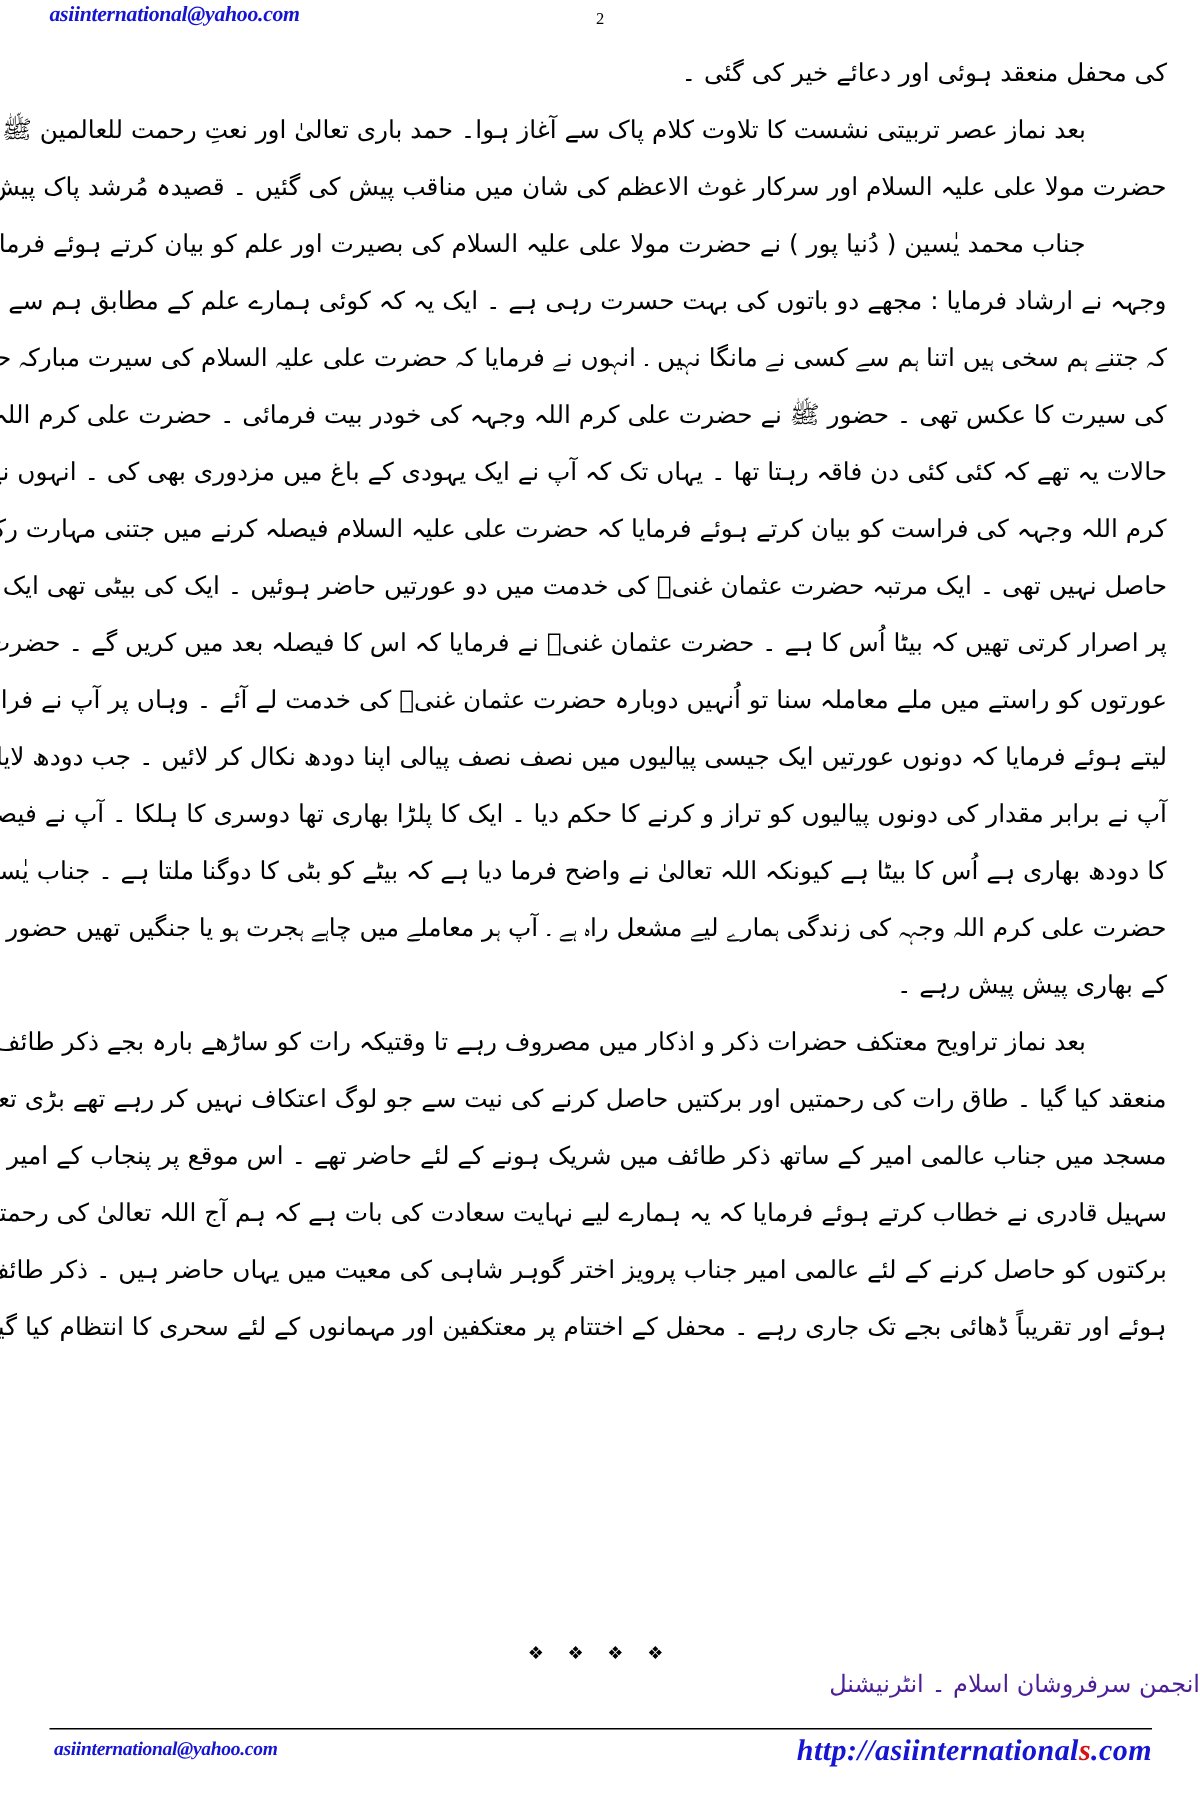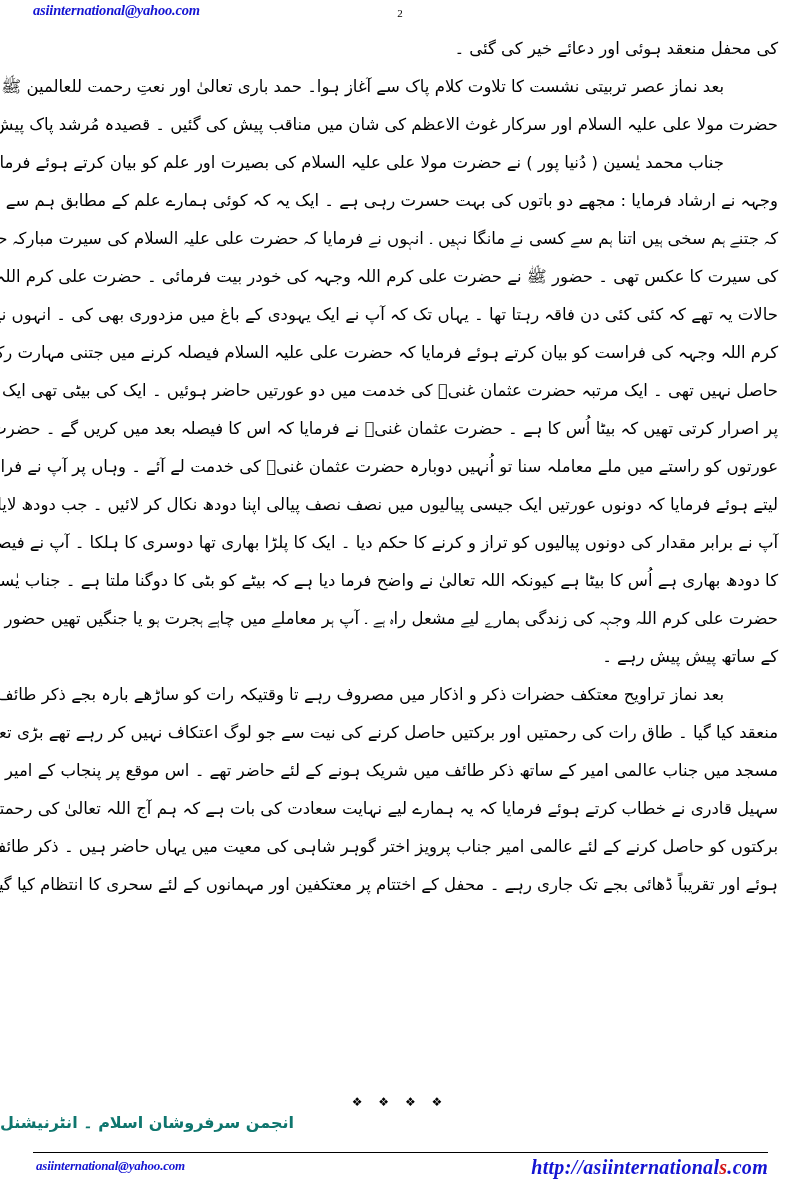--- a/index.html
+++ b/index.html
@@ -95,26 +95,26 @@
     color: #000000;
     line-height: 14px;
   }
 
   
   .signature {
     position: absolute;
     left: 0;
     top: 1112px;
     width: 800px;
-    text-align: left;
+    text-align: right;
     direction: rtl;
     font-family: "DejaVu Sans", "Liberation Sans", sans-serif;
     font-size: 16px;
-    font-weight: bold;
-    color: #0f766e;
+    font-weight: normal;
+    color: #4c1d95;
     line-height: 22px;
   }
 
   
   .footer-rule {
     position: absolute;
     left: 33px;
     top: 1152px;
     width: 735px;
     height: 0;
@@ -173,21 +173,21 @@
       <div class="urdu-line">کی سیرت کا عکس تھی ۔ حضور ﷺ نے حضرت علی کرم اللہ وجہہ کی خودر بیت فرمائی ۔ حضرت علی کرم اللہ وجہہ کے گھر کے ظاہری</div>
       <div class="urdu-line">حالات یہ تھے کہ کئی کئی دن فاقہ رہتا تھا ۔ یہاں تک کہ آپ نے ایک یہودی کے باغ میں مزدوری بھی کی ۔ انہوں نے حضرت علی</div>
       <div class="urdu-line">کرم اللہ وجہہ کی فراست کو بیان کرتے ہوئے فرمایا کہ حضرت علی علیہ السلام فیصلہ کرنے میں جتنی مہارت رکھتے تھے اتنی کسی اور کو</div>
       <div class="urdu-line">حاصل نہیں تھی ۔ ایک مرتبہ حضرت عثمان غنیؓ کی خدمت میں دو عورتیں حاضر ہوئیں ۔ ایک کی بیٹی تھی ایک کا بیٹا تھا ۔ دونوں اس بات</div>
       <div class="urdu-line">پر اصرار کرتی تھیں کہ بیٹا اُس کا ہے ۔ حضرت عثمان غنیؓ نے فرمایا کہ اس کا فیصلہ بعد میں کریں گے ۔ حضرت علی کرم اللہ وجہہ اُن</div>
       <div class="urdu-line">عورتوں کو راستے میں ملے معاملہ سنا تو اُنہیں دوبارہ حضرت عثمان غنیؓ کی خدمت لے آئے ۔ وہاں پر آپ نے فراست سے کام</div>
       <div class="urdu-line">لیتے ہوئے فرمایا کہ دونوں عورتیں ایک جیسی پیالیوں میں نصف نصف پیالی اپنا دودھ نکال کر لائیں ۔ جب دودھ لایا گیا تو</div>
       <div class="urdu-line">آپ نے برابر مقدار کی دونوں پیالیوں کو تراز و کرنے کا حکم دیا ۔ ایک کا پلڑا بھاری تھا دوسری کا ہلکا ۔ آپ نے فیصلہ فرمایا کہ جس</div>
       <div class="urdu-line">کا دودھ بھاری ہے اُس کا بیٹا ہے کیونکہ اللہ تعالیٰ نے واضح فرما دیا ہے کہ بیٹے کو بٹی کا دوگنا ملتا ہے ۔ جناب یٰسین نے فرمایا کہ</div>
       <div class="urdu-line">حضرت علی کرم اللہ وجہہ کی زندگی ہمارے لیے مشعل راہ ہے ۔ آپ ہر معاملے میں چاہے ہجرت ہو یا جنگیں تھیں حضور اکرم ﷺ</div>
-      <div class="urdu-line short-right">کے ساتھ پیش پیش رہے ۔</div>
+      <div class="urdu-line short-right">کے بھاری پیش پیش رہے ۔</div>
       <div class="urdu-line start">بعد نماز تراویح معتکف حضرات ذکر و اذکار میں مصروف رہے تا وقتیکہ رات کو ساڑھے بارہ بجے ذکر طائف کے لئے حلقہ</div>
       <div class="urdu-line">منعقد کیا گیا ۔ طاق رات کی رحمتیں اور برکتیں حاصل کرنے کی نیت سے جو لوگ اعتکاف نہیں کر رہے تھے بڑی تعداد میں جامع</div>
       <div class="urdu-line">مسجد میں جناب عالمی امیر کے ساتھ ذکر طائف میں شریک ہونے کے لئے حاضر تھے ۔ اس موقع پر پنجاب کے امیر جناب ساجد</div>
       <div class="urdu-line">سہیل قادری نے خطاب کرتے ہوئے فرمایا کہ یہ ہمارے لیے نہایت سعادت کی بات ہے کہ ہم آج اللہ تعالیٰ کی رحمتوں اور</div>
       <div class="urdu-line">برکتوں کو حاصل کرنے کے لئے عالمی امیر جناب پرویز اختر گوہر شاہی کی معیت میں یہاں حاضر ہیں ۔ ذکر طائف ایک بجے شروع</div>
       <div class="urdu-line">ہوئے اور تقریباً ڈھائی بجے تک جاری رہے ۔ محفل کے اختتام پر معتکفین اور مہمانوں کے لئے سحری کا انتظام کیا گیا تھا ۔</div>
     </div>
 
   <div class="diamonds">❖ ❖ ❖ ❖</div>
 

